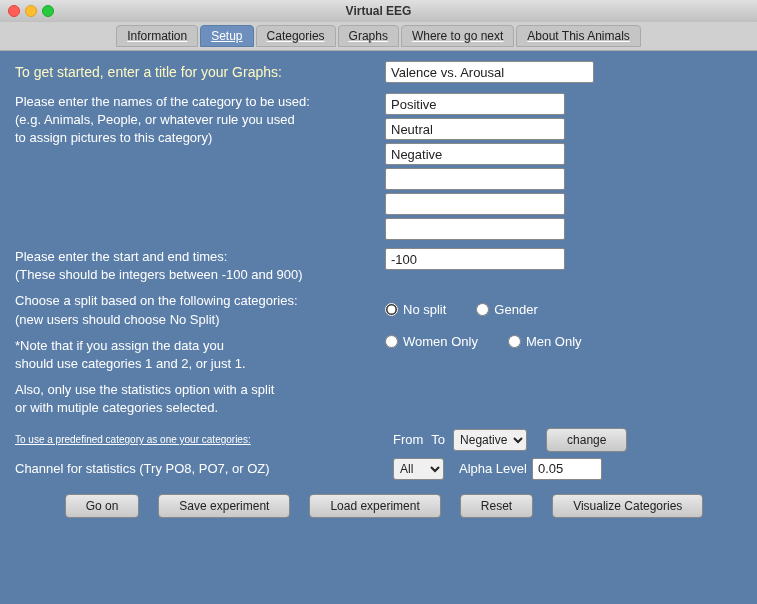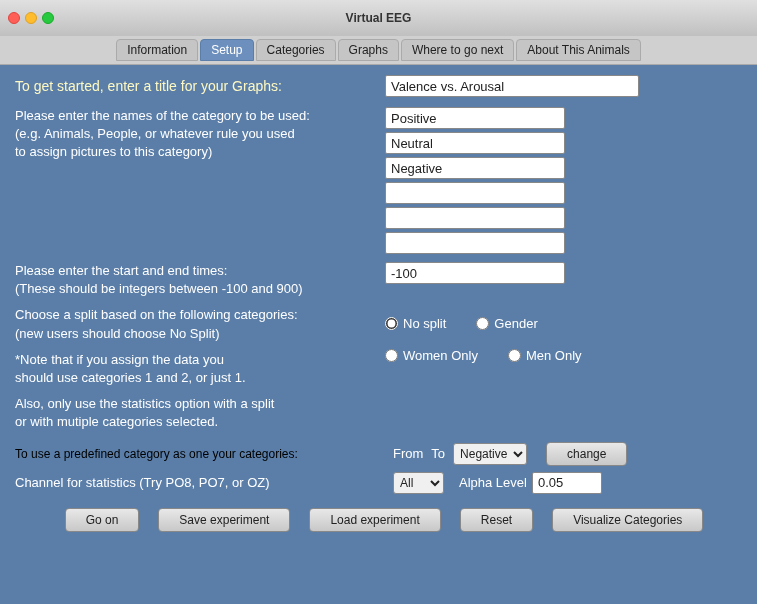--- a/index.html
+++ b/index.html
@@ -9,21 +9,21 @@
       background: #5a7ea8;
       font-family: Arial, Helvetica, sans-serif;
       font-size: 13px;
       color: #fff;
       overflow: hidden;
     }
 
     
     .title-bar {
       background: linear-gradient(to bottom, #e0e0e0, #c0c0c0);
-      height: 36px;
+      height: 22px;
       display: flex;
       align-items: center;
       justify-content: center;
       position: relative;
     }
     .title-bar-title {
       font-size: 12px;
       color: #333;
       font-weight: bold;
     }
@@ -46,20 +46,21 @@
 
     
     .tab-bar {
       background: #d0d0d0;
       display: flex;
       justify-content: center;
       align-items: center;
       padding: 3px 0;
       gap: 2px;
       border-bottom: 1px solid #aaa;
+      text-decoration: underline;
     }
     .tab {
       padding: 3px 10px;
       font-size: 12px;
       color: #222;
       background: #c5c5c5;
       border: 1px solid #aaa;
       border-radius: 4px 4px 0 0;
       cursor: pointer;
     }
@@ -104,21 +105,21 @@
       height: 22px;
       background: #fff;
       border: 1px solid #888;
       border-radius: 2px;
       padding: 2px 5px;
       font-size: 13px;
       color: #222;
     }
 
     input[type="text"].wide {
-      width: 254px;
+      width: 209px;
     }
 
     
     .radio-group {
       display: flex;
       align-items: center;
       gap: 30px;
       flex-wrap: wrap;
     }
 
@@ -139,22 +140,23 @@
     .predef-row {
       display: flex;
       align-items: center;
       gap: 8px;
       margin-bottom: 6px;
     }
 
     .predef-label {
       width: 370px;
       flex-shrink: 0;
-      color: #000000;
-      font-size: 12px;
+      color: #ffffff;
+      font-size: 10px;
+      text-decoration: underline;
     }
 
     .predef-controls {
       display: flex;
       align-items: center;
       gap: 8px;
       font-size: 13px;
       color: #fff;
     }
 

